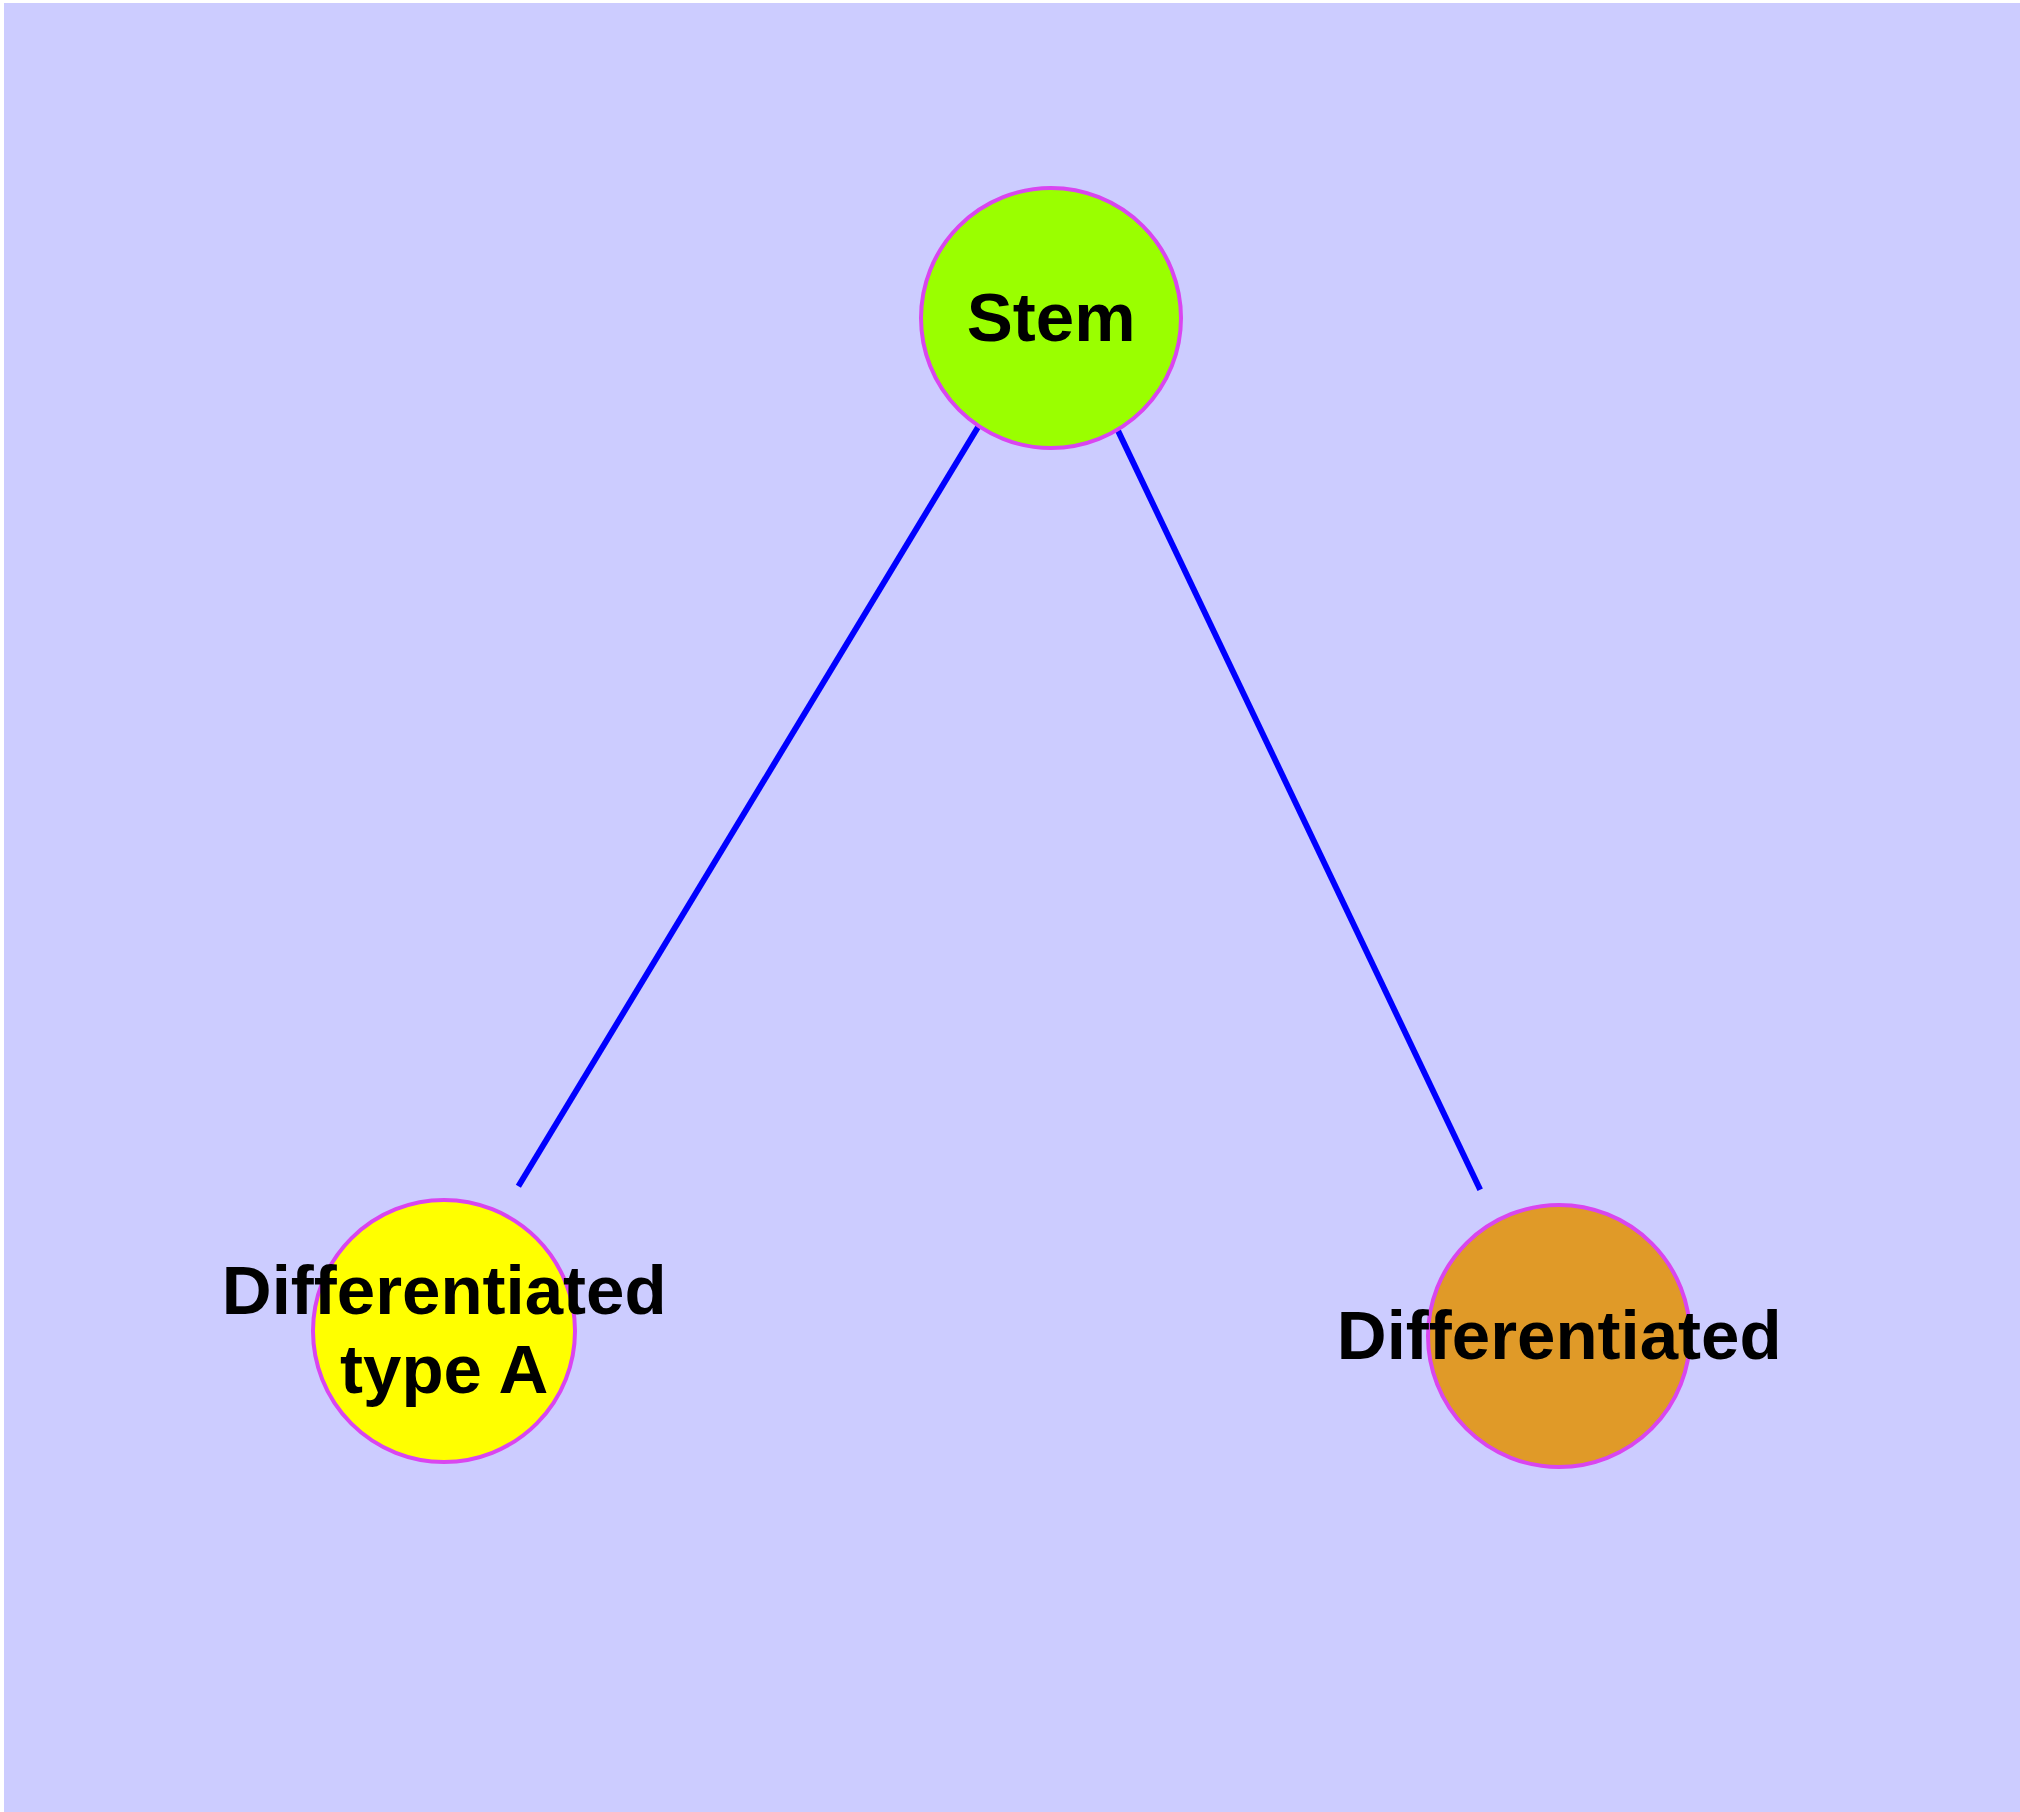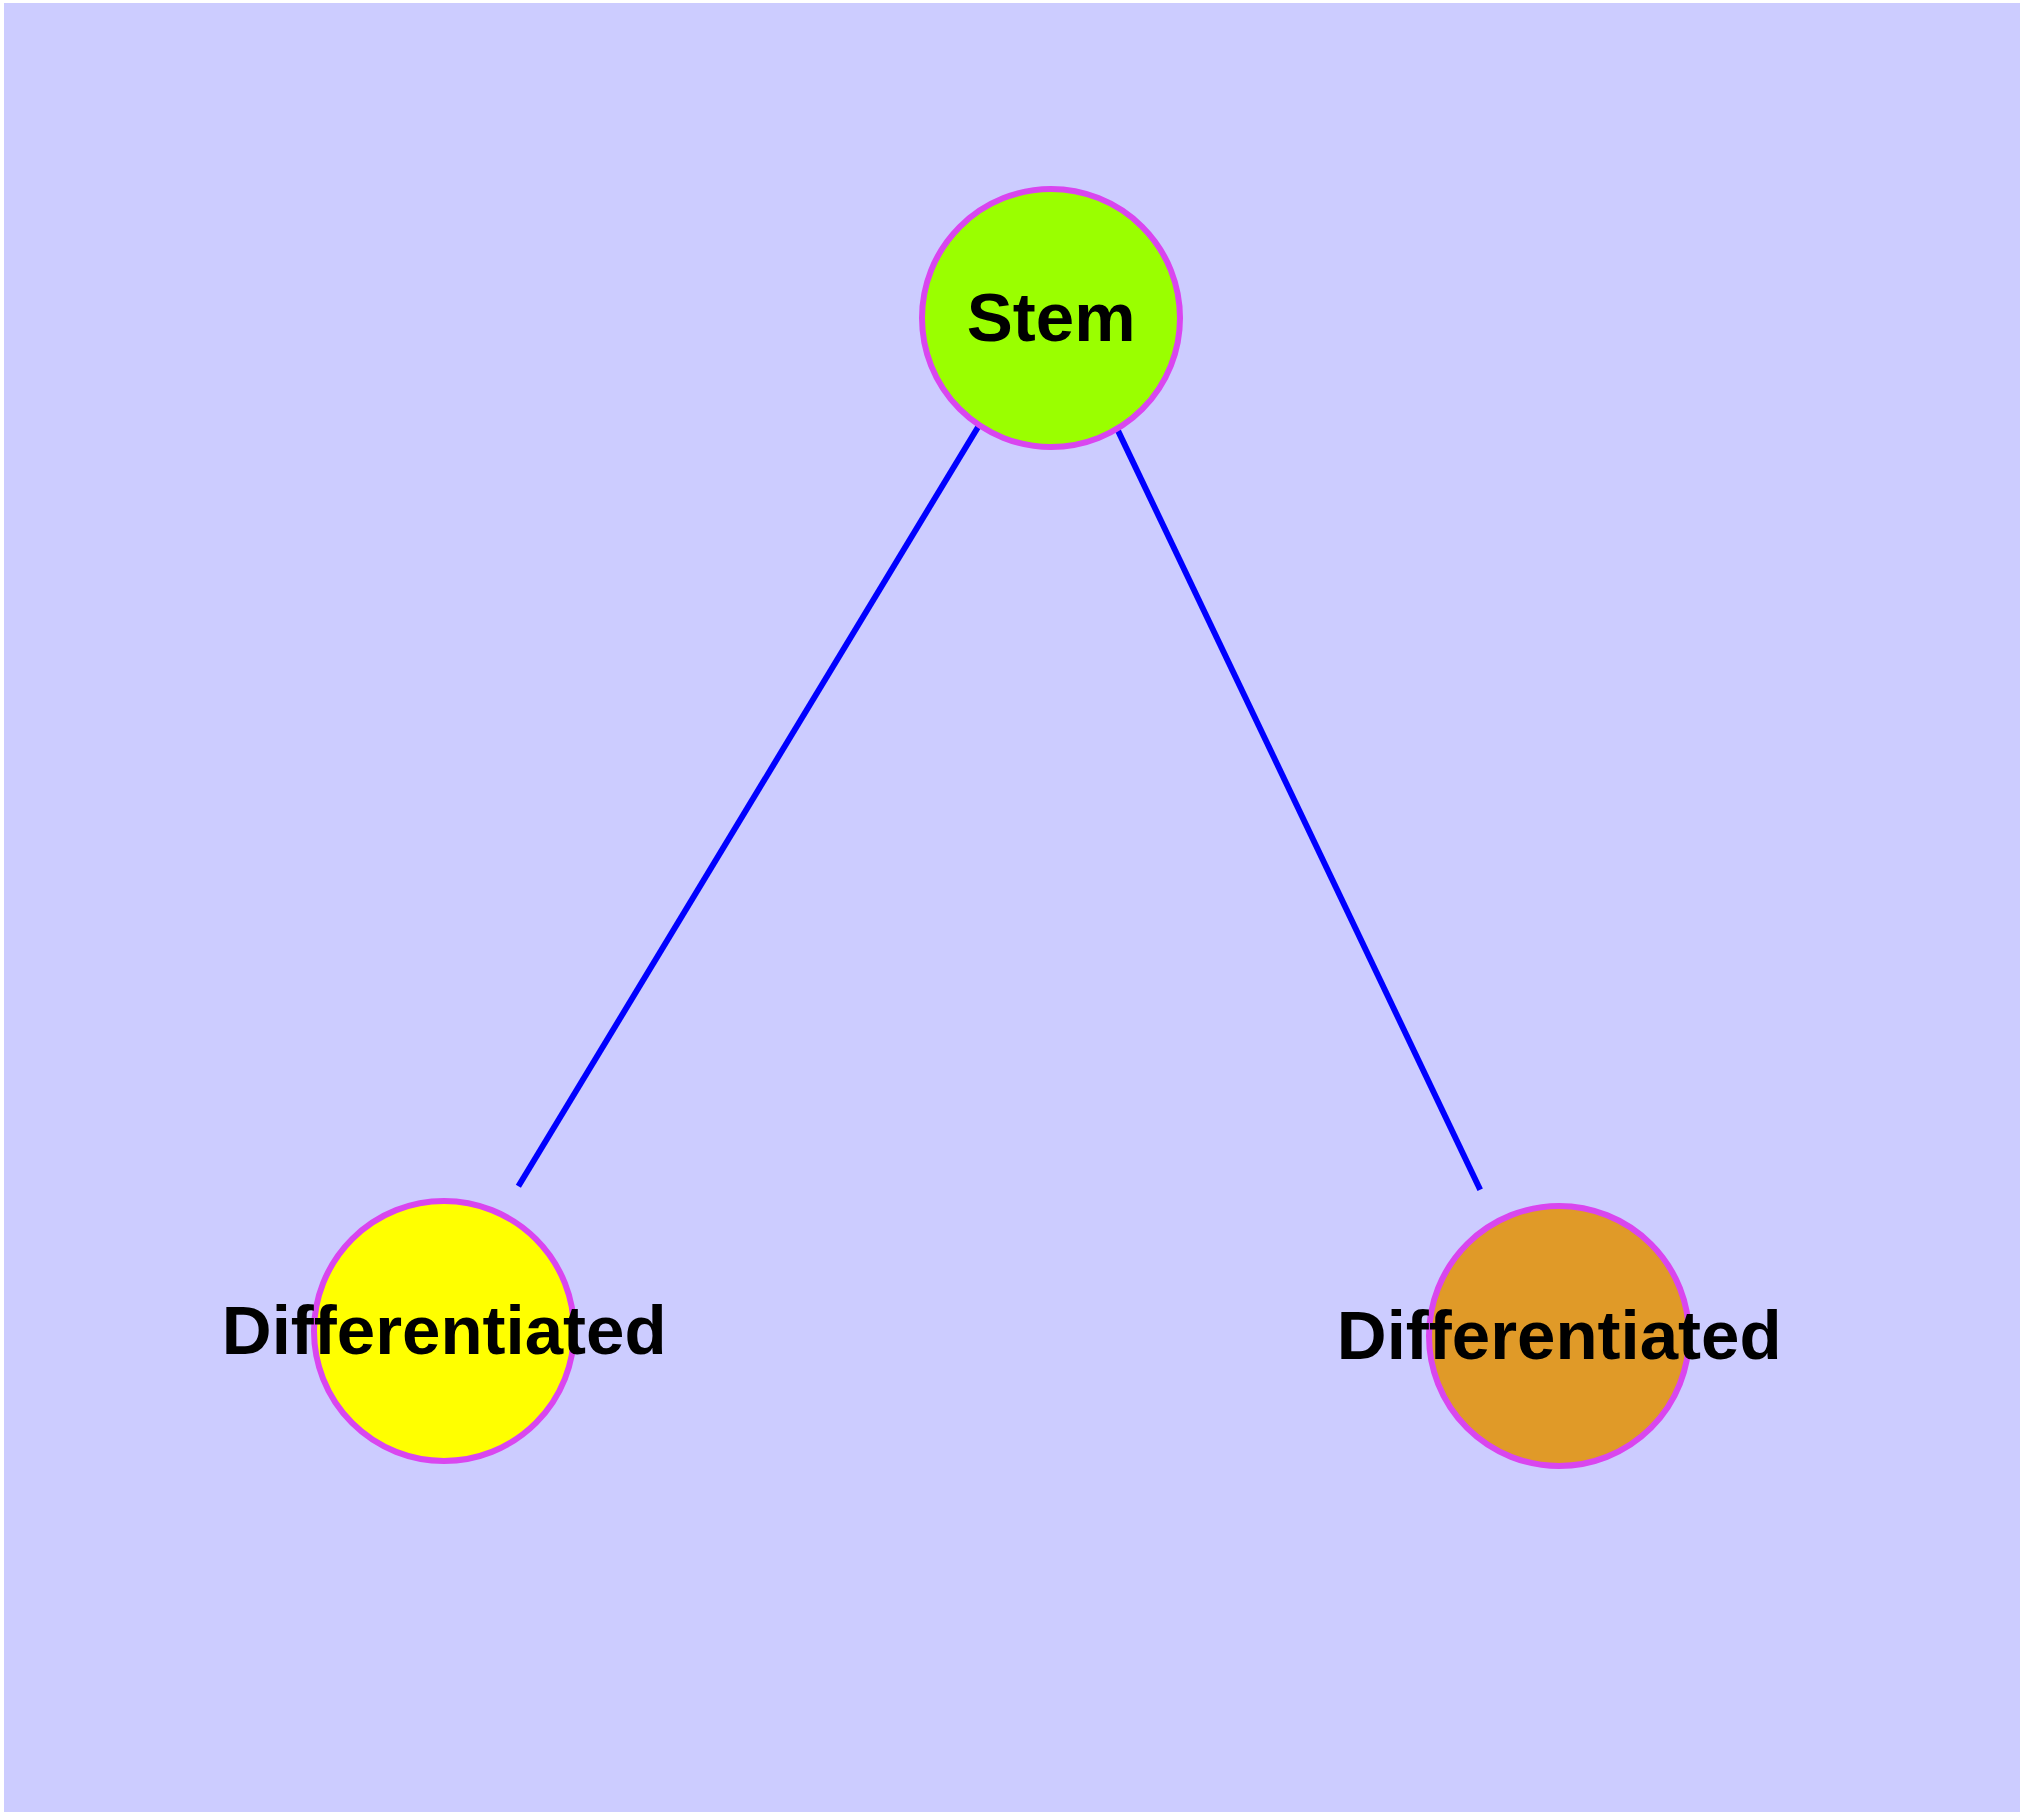--- a/index.html
+++ b/index.html
@@ -38,21 +38,21 @@
     left: 0;
     top: 0;
     width: 2016px;
     height: 1809px;
   }
 
   .graph-node {
     position: absolute;
     border-radius: 50%;
     box-sizing: border-box;
-    border: 6px solid #d946ef;
+    border: 4px solid #d946ef;
   }
 
   .node-label {
     position: absolute;
     left: 50%;
     top: 50%;
     transform: translate(-50%, -50%);
     white-space: nowrap;
     text-align: center;
     color: #000000;
@@ -109,20 +109,21 @@
       <line id="edge-stem-diff-b" x1="1313" y1="501" x2="1742" y2="1400" stroke="#0000ff" stroke-width="7" stroke-linecap="butt"></line>
     </svg>
 
     <div class="graph-node" id="node-stem">
       <span class="node-label">Stem</span>
     </div>
 
     <div class="graph-node" id="node-diff-a">
       <span class="node-label">
         <span>Differentiated</span><br>
+        <span>type A</span>
       </span>
     </div>
 
     <div class="graph-node" id="node-diff-b">
       <span class="node-label">
         <span>Differentiated</span><br>
       </span>
     </div>
 
   </div>

